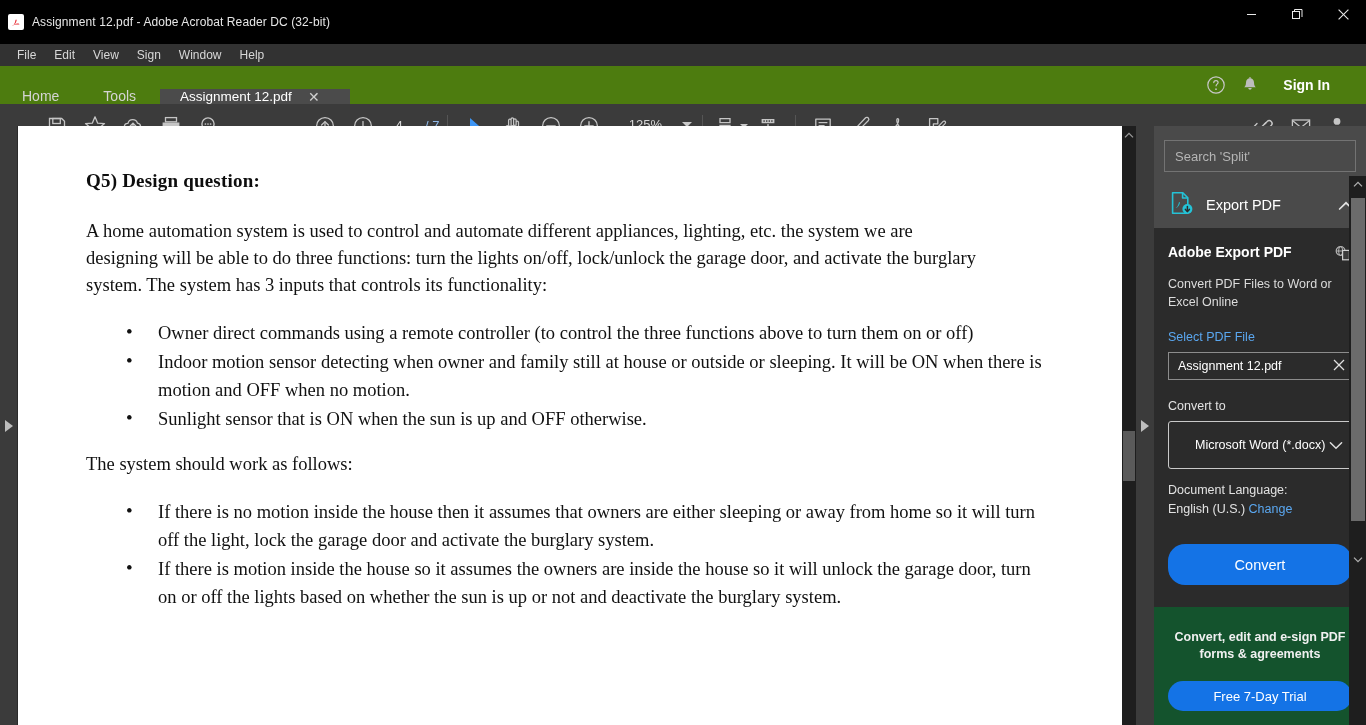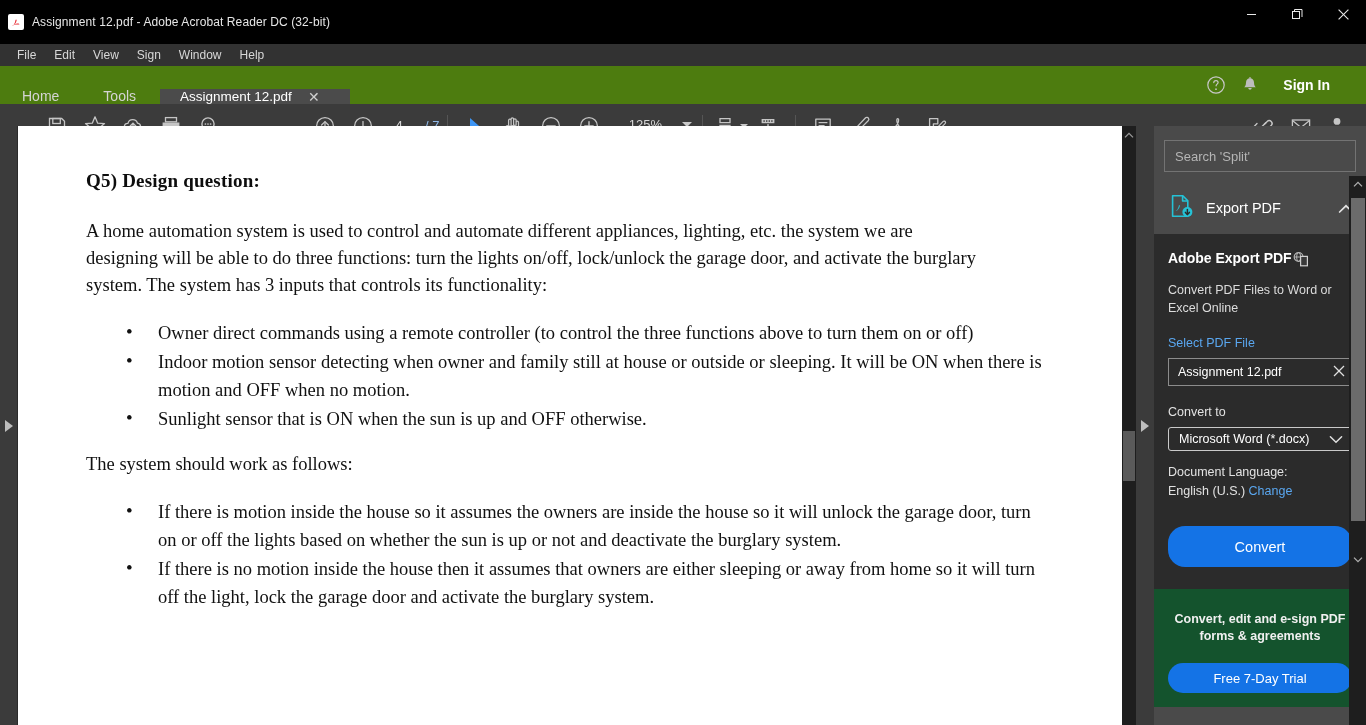--- a/index.html
+++ b/index.html
@@ -140,34 +140,34 @@
   }
   .search-input::placeholder { color: #b5b5b5; }
 
   .panel-head {
     height: 52px; display: flex; align-items: center; padding: 0 12px 0 14px; background: #4a4a4a;
   }
   .panel-head-title { color: #ffffff; font-size: 14.5px; margin-left: 12px; flex: 1 1 auto; white-space: nowrap; }
   .chev-up { color: #e3e3e3; font-size: 15px; line-height: 1; }
 
   .panel-body { background: #2b2b2b; padding: 16px 14px 22px 14px; }
-  .panel-title-row { display: flex; align-items: flex-start; }
+  .panel-title-row { display: flex; align-items: flex-start; justify-content: space-between; }
   .panel-title { color: #ffffff; font-size: 14px; font-weight: bold; white-space: nowrap; }
   .panel-sub { color: #dcdcdc; font-size: 12.5px; line-height: 18px; margin-top: 9px; }
   .field-label { color: #5aa7f0; font-size: 12.5px; margin-top: 19px; }
   .field-label.plain { color: #e2e2e2; }
   .file-box {
     margin-top: 8px; height: 28px; border: 1px solid #8c8c8c; display: flex; align-items: center;
     padding: 0 6px 0 9px; justify-content: space-between;
   }
   .file-name { color: #ffffff; font-size: 12.5px; white-space: nowrap; overflow: hidden; text-overflow: ellipsis; }
   .file-clear { color: #e0e0e0; font-size: 13px; padding-left: 6px; }
   .select-box {
-    margin-top: 8px; height: 24px; border: 1px solid #c9c9c9; border-radius: 3px; display: flex;
-    align-items: center; padding: 0 8px 0 10px; justify-content: space-between;
+    margin-top: 8px; height: 48px; border: 1px solid #c9c9c9; border-radius: 3px; display: flex;
+    align-items: center; padding: 0 8px 0 26px; justify-content: space-between;
   }
   .select-val { color: #ffffff; font-size: 12.5px; white-space: nowrap; }
   .lang-line { color: #e2e2e2; font-size: 12.5px; margin-top: 14px; }
   .lang-line2 { color: #e2e2e2; font-size: 12.5px; margin-top: 5px; }
   .lang-change { color: #5aa7f0; }
   .convert-btn {
     margin-top: 28px; height: 41px; width: 100%; background: #1473e6; border: none; border-radius: 17px;
     color: #fff; font-size: 14.5px; font-family: "Liberation Sans", sans-serif; cursor: pointer;
   }
 
@@ -443,22 +443,22 @@
         <div class="page-inner">
           <div class="doc-h">Q5) Design question:</div>
           <div class="doc-p">A home automation system is used to control and automate different appliances, lighting, etc. the system we are designing will be able to do three functions: turn the lights on/off, lock/unlock the garage door, and activate the burglary system. The system has 3 inputs that controls its functionality:</div>
           <ul class="doc-ul">
             <li>Owner direct commands using a remote controller (to control the three functions above to turn them on or off)</li>
             <li>Indoor motion sensor detecting when owner and family still at house or outside or sleeping. It will be ON when there is motion and OFF when no motion.</li>
             <li>Sunlight sensor that is ON when the sun is up and OFF otherwise.</li>
           </ul>
           <div class="doc-p">The system should work as follows:</div>
           <ul class="doc-ul">
+            <li>If there is no motion inside the house then it assumes that owners are either sleeping or away from home so it will turn off the light, lock the garage door and activate the burglary system.</li>
             <li>If there is motion inside the house so it assumes the owners are inside the house so it will unlock the garage door, turn on or off the lights based on whether the sun is up or not and deactivate the burglary system.</li>
-            <li>If there is no motion inside the house then it assumes that owners are either sleeping or away from home so it will turn off the light, lock the garage door and activate the burglary system.</li>
           </ul>
         </div>
       </div>
 
       <div class="doc-scroll">
         <div class="sb-arrow-up">
           <svg class="chev" width="10" height="7" viewBox="0 0 10 7">
               <polyline points="1,5.4 5,1.4 9,5.4" fill="none" stroke="#9a9a9a" stroke-width="1.3"></polyline>
             </svg>
         </div>

